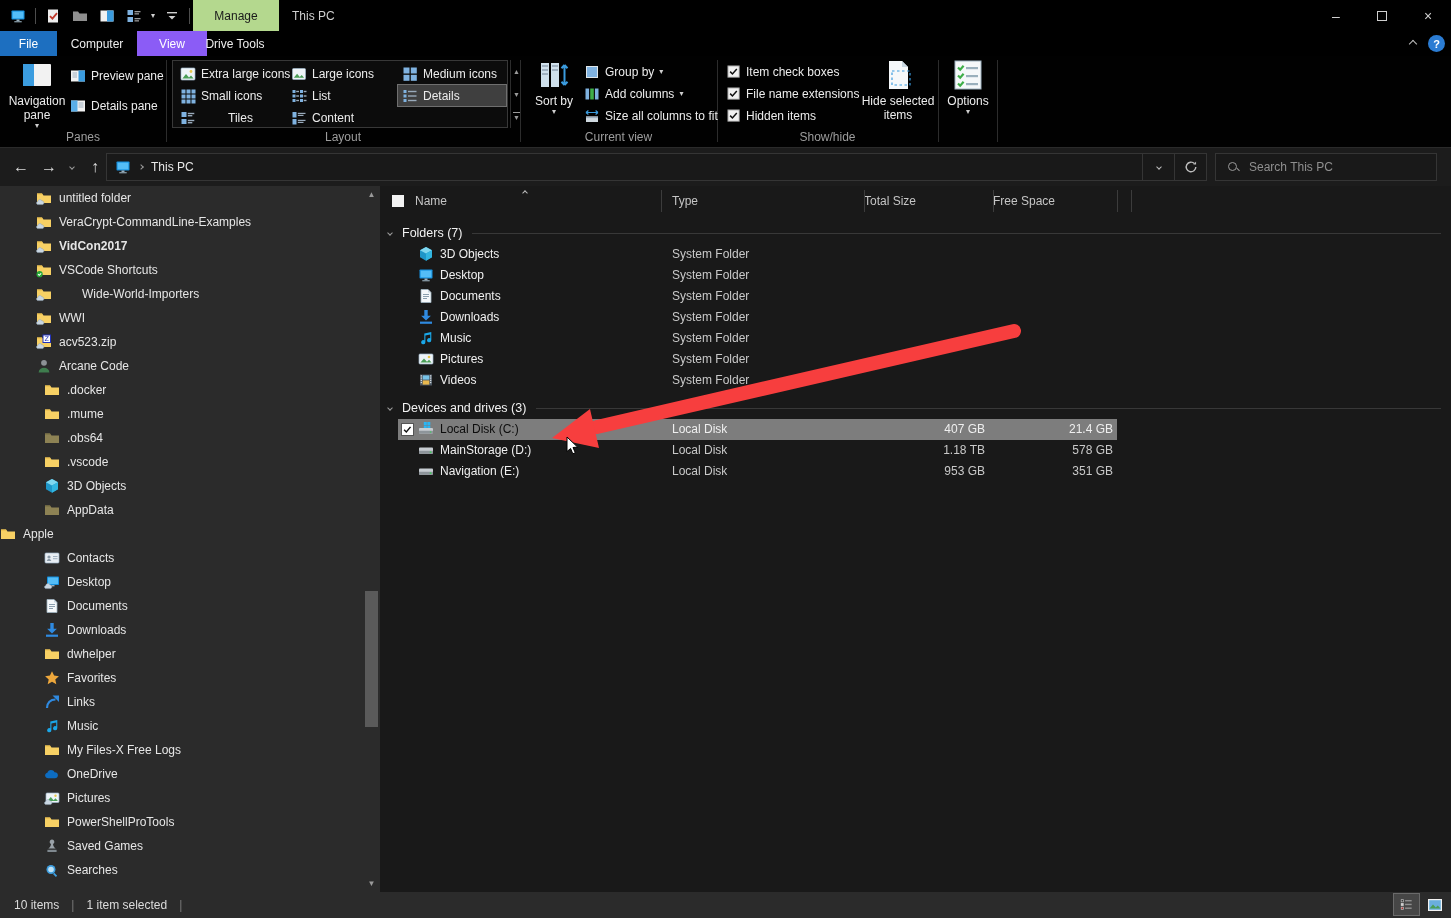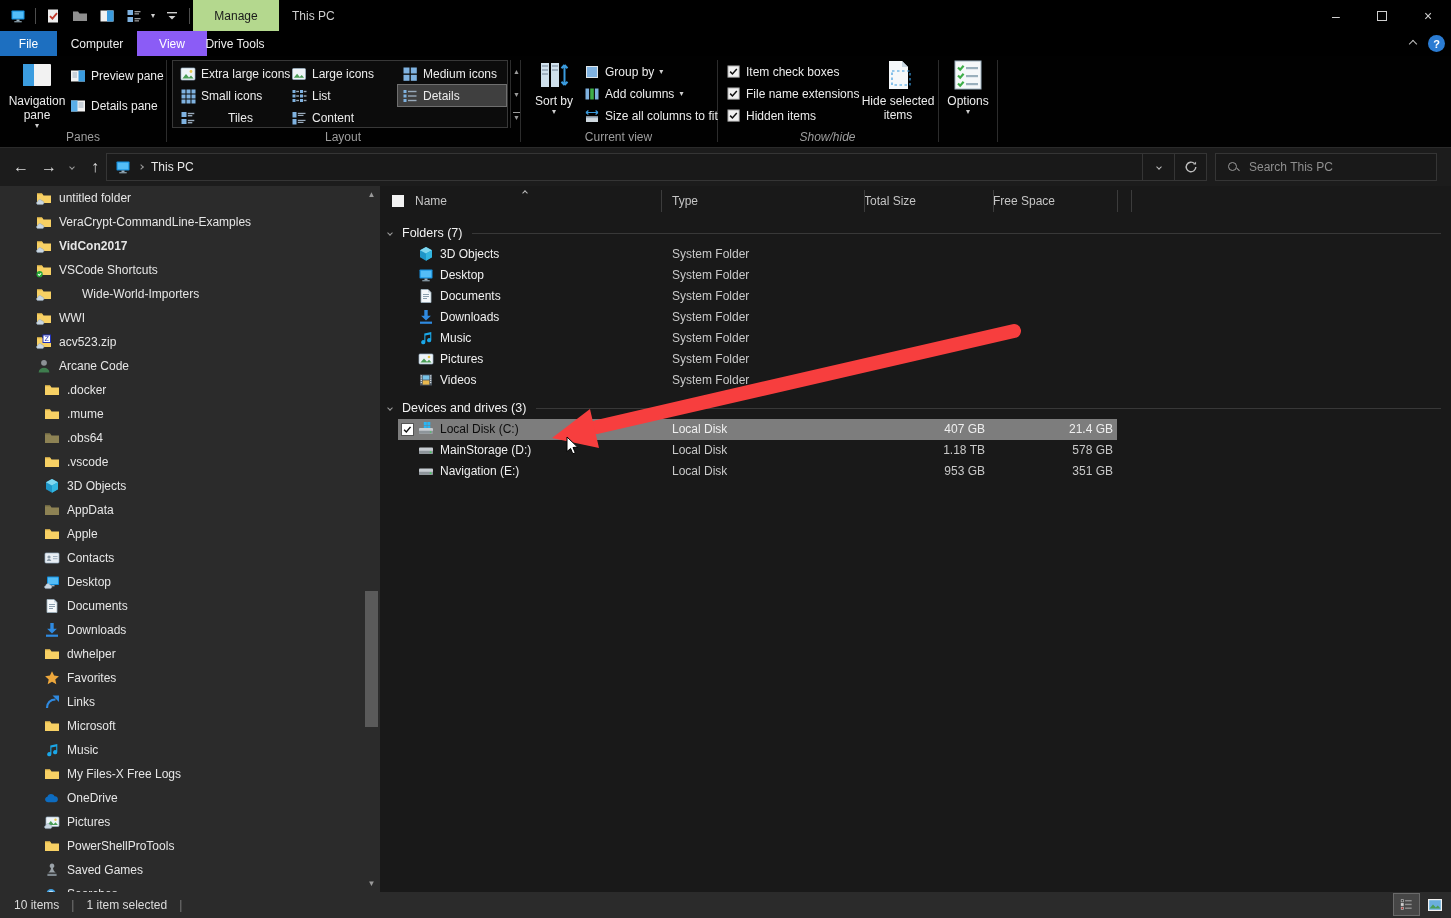--- a/index.html
+++ b/index.html
@@ -472,21 +472,21 @@
     <div class="bigbtn" style="left:860px; top:3px; width:76px;">
       <span class="icon32" id="ic-hidesel">
           <svg viewBox="0 0 32 32" width="100%" height="100%">
             <path d="M7 2h13l6 6v22H7z" fill="#f5f8fa"></path>
             <path d="M20 2l6 6h-6z" fill="#c9d8e2"></path>
             <rect x="10" y="12" width="18" height="14" fill="none" stroke="#3b9cdf" stroke-width="1.2" stroke-dasharray="2.5 2.5"></rect>
           </svg>
         </span>
       <span style="margin-top:3px">Hide selected items</span>
     </div>
-    <div class="grp-label" style="left:717px; width:221px;font-style:italic;">Show/hide</div>
+    <div class="grp-label" style="left:717px; width:221px;">Show/hide</div>
 
     <div class="bigbtn" style="left:942px; top:3px; width:52px;">
       <span class="icon32" id="ic-options">
           <svg viewBox="0 0 32 32" width="100%" height="100%">
             <rect x="3" y="2" width="26" height="28" fill="#f5f8fa" stroke="#9eb2c0"></rect>
             <g stroke="#3fae49" stroke-width="2.2" fill="none">
               <path d="M6 8.5l2.2 2.2 3.4-3.9"></path>
               <path d="M6 16.5l2.2 2.2 3.4-3.9"></path>
               <path d="M6 24.5l2.2 2.2 3.4-3.9"></path>
             </g>
@@ -667,21 +667,21 @@
       </div>
       <div class="side-item" style="padding-left: 44px;">
         <span class="icon16">
           <svg viewBox="0 0 16 16" width="100%" height="100%">
             <path fill="#8d8254" d="M1 3.5h5l1.5 2H15V13H1z"></path>
             <path fill="#7d7347" d="M1 3.5h5l.8 1.2H1z"></path>
           </svg>
         </span>
         <span>AppData</span>
       </div>
-      <div class="side-item" style="padding-left: 44px;">
+      <div class="side-item" style="">
         <span class="icon16">
           <svg viewBox="0 0 16 16" width="100%" height="100%">
             <path fill="#f7d064" d="M1 3.5h5l1.5 2H15V13H1z"></path>
             <path fill="#edc14f" d="M1 3.5h5l.8 1.2H1z"></path>
           </svg>
         </span>
         <span>Apple</span>
       </div>
       <div class="side-item" style="padding-left: 44px;">
         <span class="icon16">
@@ -745,29 +745,20 @@
         <span>Favorites</span>
       </div>
       <div class="side-item" style="padding-left: 44px;">
         <span class="icon16">
           <svg viewBox="0 0 16 16" width="100%" height="100%">
             <path d="M3 14c0-5.5 3.5-8.5 8.5-8.5" stroke="#2f8ae0" stroke-width="2.2" fill="none"></path>
             <path d="M8.5 1.5H15V8z" fill="#2f8ae0"></path>
           </svg>
         </span>
         <span>Links</span>
-      </div>
-      <div class="side-item" style="padding-left: 44px;">
-        <span class="icon16">
-          <svg viewBox="0 0 16 16" width="100%" height="100%">
-            <path fill="#f7d064" d="M1 3.5h5l1.5 2H15V13H1z"></path>
-            <path fill="#edc14f" d="M1 3.5h5l.8 1.2H1z"></path>
-          </svg>
-        </span>
-        <span>Microsoft</span>
       </div>
       <div class="side-item" style="padding-left: 44px;">
         <span class="icon16">
           <svg viewBox="0 0 16 16" width="100%" height="100%">
             <path d="M6.3 3.6L13.3 2v8.1a2.1 2.1 0 1 1-1.1-1.8V4.4l-4.8 1.1v6.6a2.1 2.1 0 1 1-1.1-1.8z" fill="#1aa7e8"></path>
           </svg>
         </span>
         <span>Music</span>
       </div>
       <div class="side-item" style="padding-left: 44px;">

